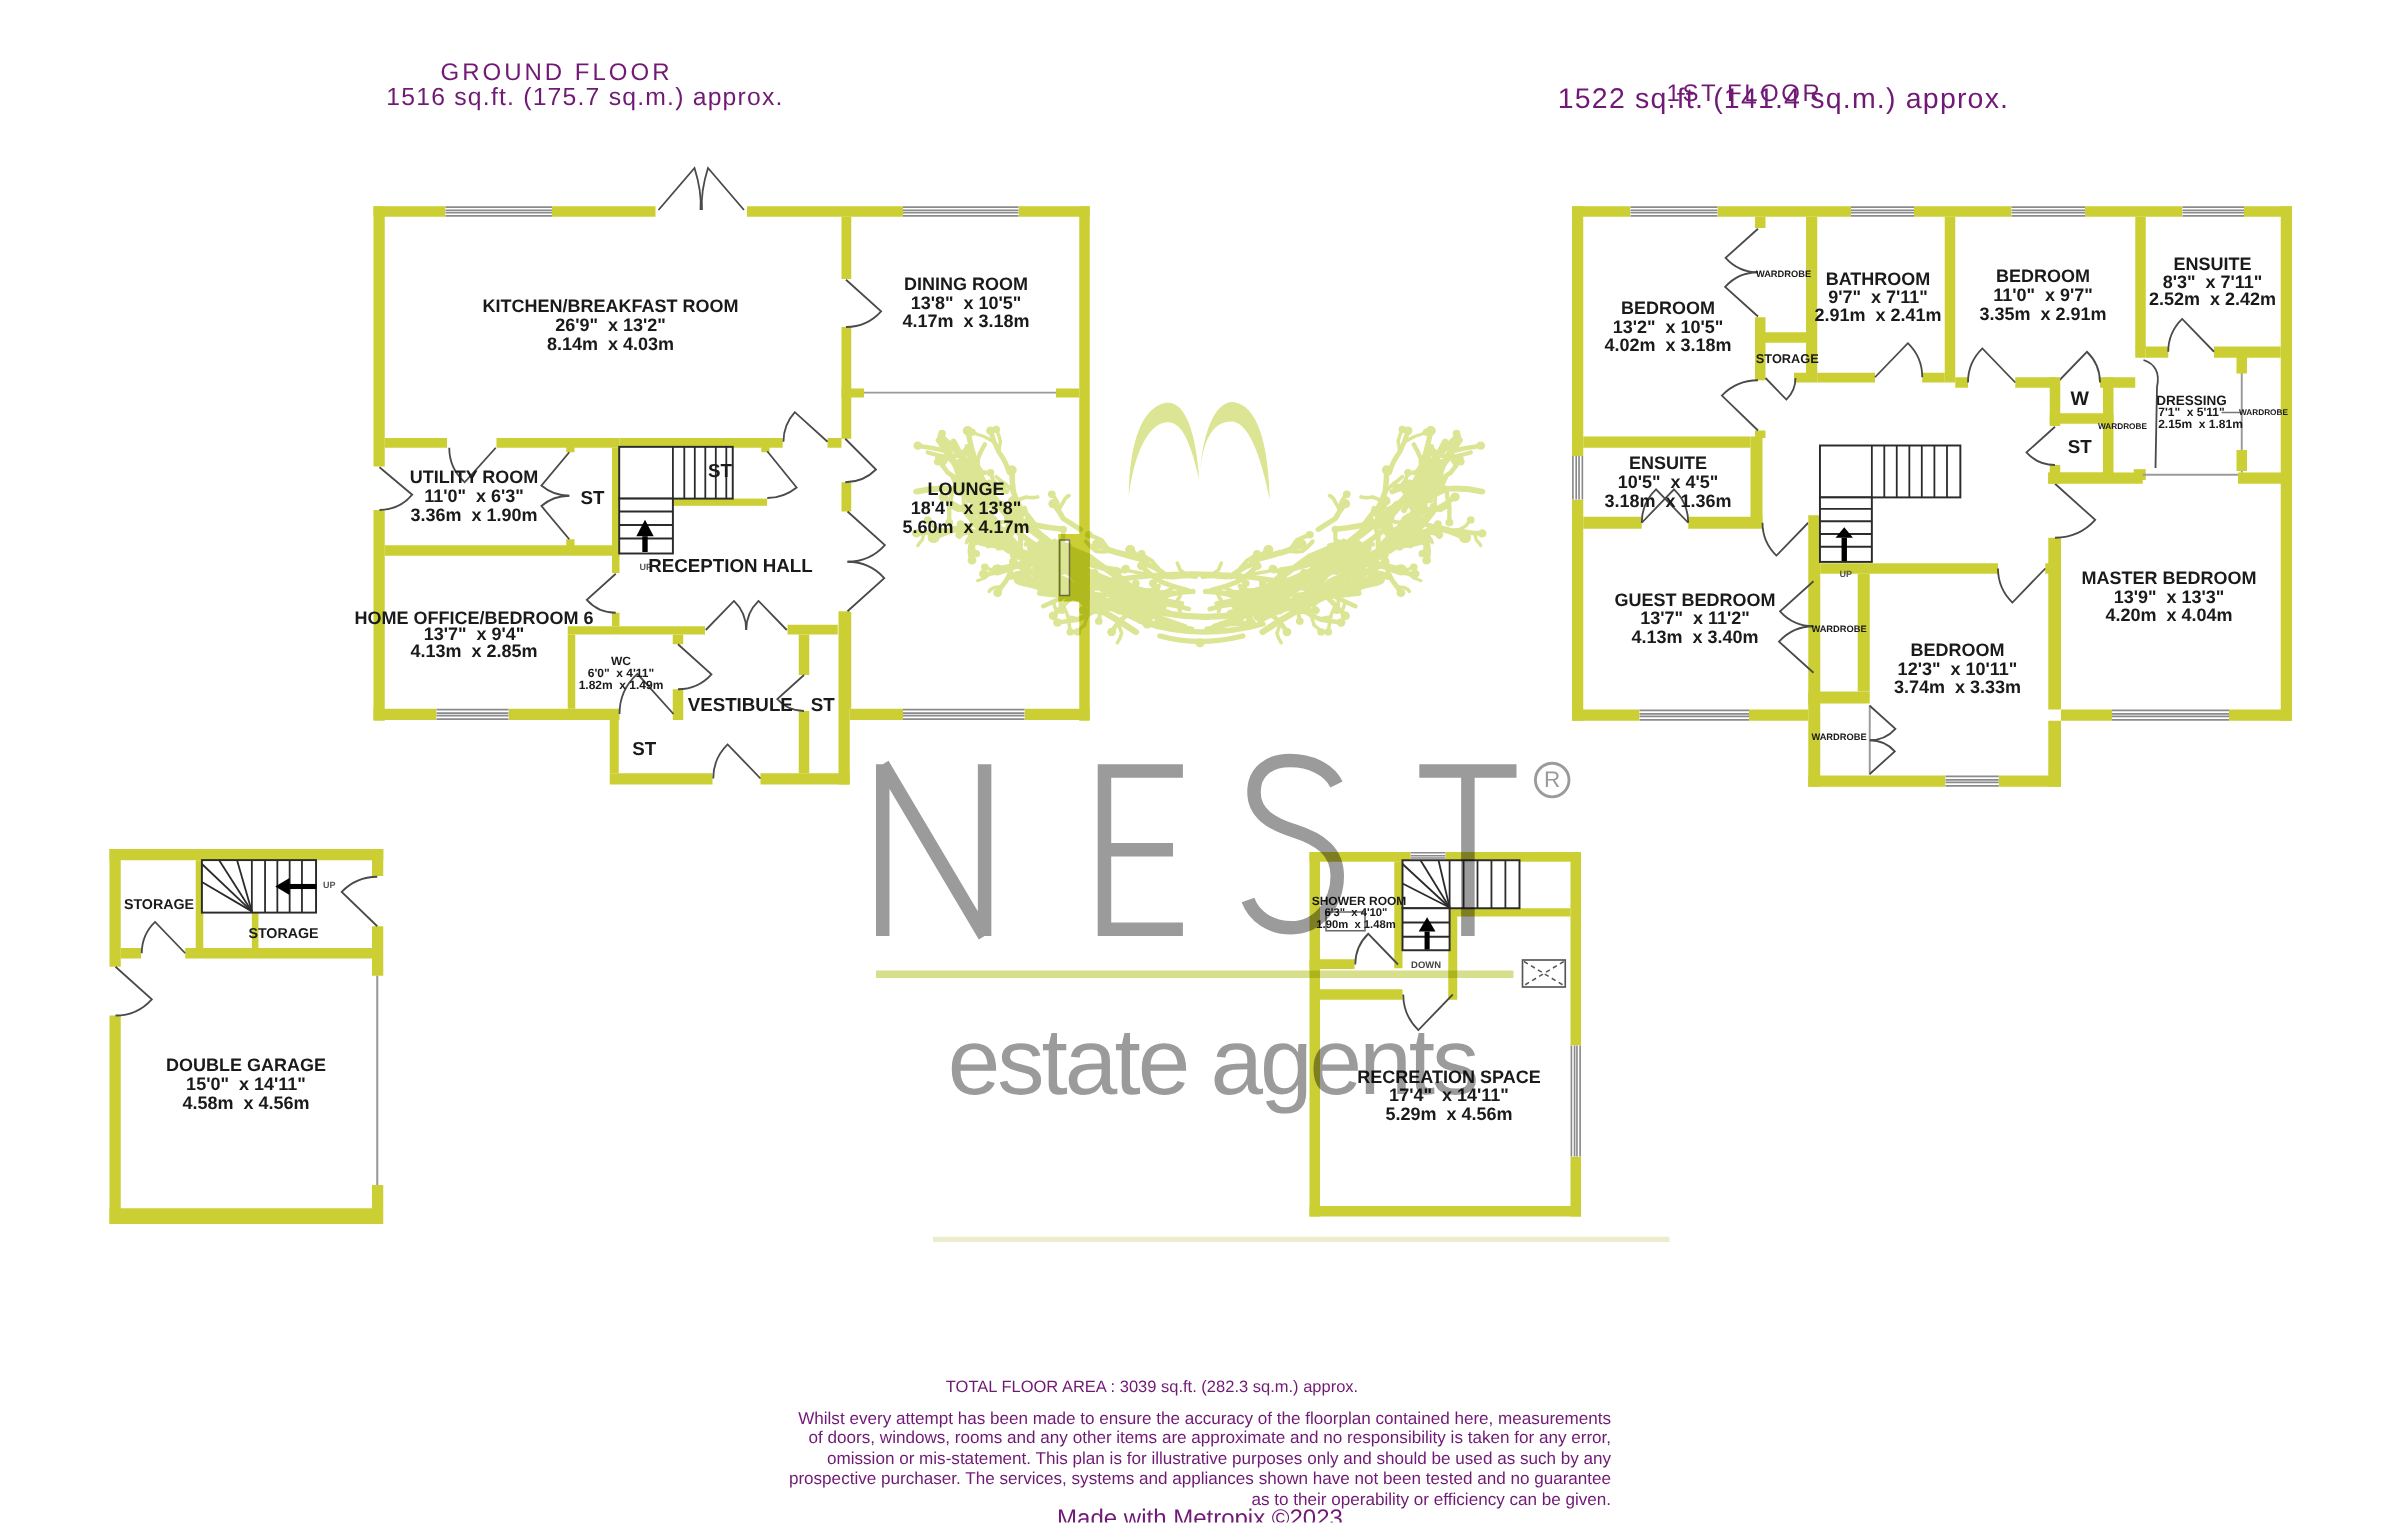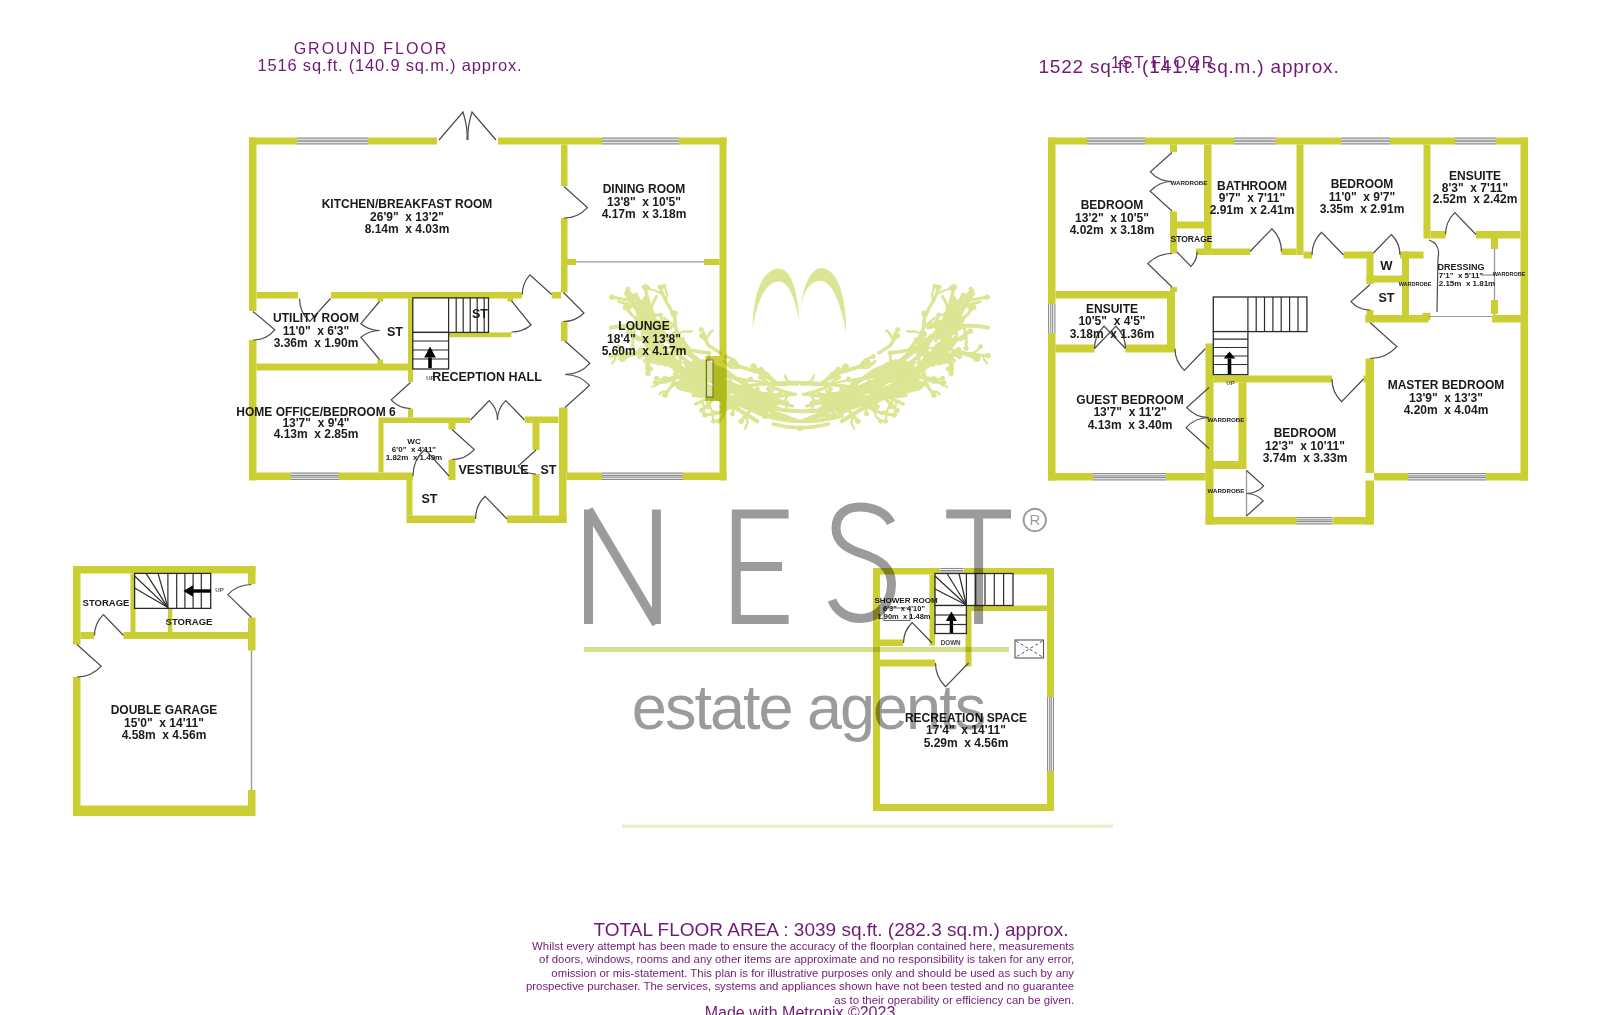--- a/index.html
+++ b/index.html
@@ -1068,18 +1068,18 @@
         <path d="M737,384 Q800,373 863,386" fill="none" stroke-width="4.0"></path>
         <path d="M772,425 Q800,433 830,425" fill="none" stroke-width="4.0"></path>
         <circle cx="760" cy="412" r="3"></circle>
         <circle cx="843" cy="404" r="3"></circle>
         <circle cx="800" cy="430" r="2.8"></circle>
       </g>
       <path d="M752.5,331 C753,293 762,271 777.5,268.5 C790,267 797.5,288 799.5,320 C793,291 786.5,280.5 777.5,281.5 C765,283 756,303 752.5,331 Z" fill="#dce593"></path>
       <path d="M799.5,320 C801.5,288 810,267.5 822,268 C838,270 845.5,294 846.5,333 C840,301 831.5,281 821,281 C809.5,281 801.5,291 799.5,320 Z" fill="#dce593"></path>
 </svg>
 <div class="hdr" style="left:371px;top:39.5px;font-size:16px;letter-spacing:2px">GROUND FLOOR</div>
-<div class="hdr" style="left:390px;top:56px;font-size:16.5px;letter-spacing:0.8px">1516 sq.ft. (140.9 sq.m.) approx.</div>
+<div class="hdr" style="left:390px;top:56px;font-size:16.5px;letter-spacing:0.8px">1516 sq.ft. (175.7 sq.m.) approx.</div>
 <div class="hdr" style="left:1163px;top:54px;font-size:16px;letter-spacing:1.7px">1ST FLOOR</div>
 <div class="hdr" style="left:1189px;top:56px;font-size:19px;letter-spacing:0.8px">1522 sq.ft. (141.4 sq.m.) approx.</div>
-<div class="hdr" style="left:831px;top:919px;font-size:19px">TOTAL FLOOR AREA : 3039 sq.ft. (282.3 sq.m.) approx.</div>
+<div class="hdr" style="left:768px;top:919px;font-size:11px">TOTAL FLOOR AREA : 3039 sq.ft. (282.3 sq.m.) approx.</div>
 <div class="hdr" style="left:800px;top:939.5px;font-size:11.4px;line-height:13.6px">Whilst every attempt has been made to ensure the accuracy of the floorplan contained here, measurements<br>of doors, windows, rooms and any other items are approximate and no responsibility is taken for any error,<br>omission or mis-statement. This plan is for illustrative purposes only and should be used as such by any<br>prospective purchaser. The services, systems and appliances shown have not been tested and no guarantee<br>as to their operability or efficiency can be given.</div>
 <div class="hdr" style="left:800px;top:1004px;font-size:16px">Made with Metropix ©2023</div>
 </div>
 </body></html>

